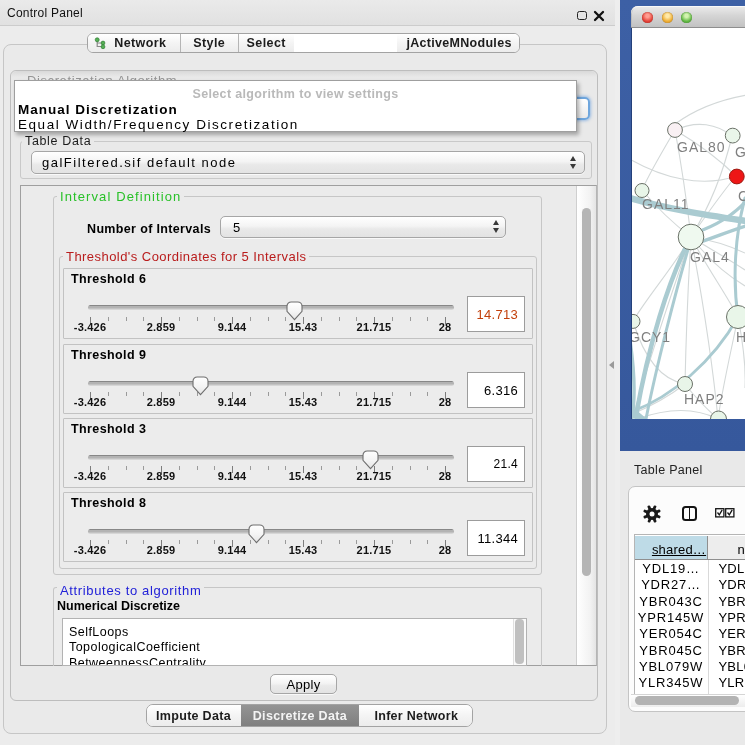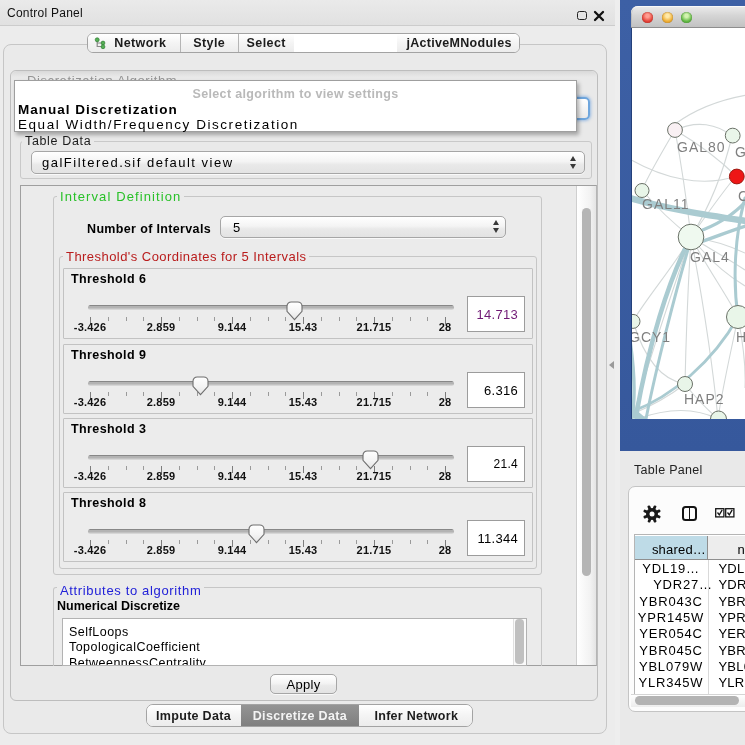--- a/index.html
+++ b/index.html
@@ -44,21 +44,21 @@
 <div class="abs" style="left:300px;top:96.5px;width:290px;height:23px;border-radius:5px;border:2.5px solid #6fa6dd;box-shadow:0 0 3px 1px rgba(90,150,220,.55);background:linear-gradient(180deg,#fff,#e9e9e9);"></div>
 
 <div class="abs" style="left:14px;top:80px;width:563px;height:51.5px;background:#ffffff;border:1px solid #9f9f9f;box-shadow:2px 3px 4px rgba(0,0,0,.3);z-index:5;"></div>
 <div class="abs" style="left:14px;top:86.5px;width:563px;text-align:center;font-size:12.5px;font-weight:bold;color:#b9b9b9;letter-spacing:.35px;z-index:6;">Select algorithm to view settings</div>
 <div class="abs" style="left:18px;top:102px;font-size:13.5px;font-weight:bold;color:#000;letter-spacing:1.0px;z-index:6;">Manual Discretization</div>
 <div class="abs" style="left:18px;top:116.5px;font-size:13.5px;color:#000;letter-spacing:1.55px;z-index:6;">Equal Width/Frequency Discretization</div>
 
 <div class="abs" style="left:20px;top:141px;width:572px;height:38px;border:1px solid #c9c9c9;border-radius:3px;"></div>
 <div class="abs glabel" style="left:22px;top:134px;font-size:12.5px;color:#1c1c1c;letter-spacing:.65px;background:#e9e9e9;z-index:2;">Table Data</div>
 <div class="abs aqua" style="left:31px;top:151px;width:554px;height:23px;"></div>
-<div class="abs" style="left:42px;top:155px;font-size:13px;color:#000;letter-spacing:1.5px;">galFiltered.sif default view</div>
+<div class="abs" style="left:42px;top:155px;font-size:13px;color:#000;letter-spacing:1.5px;">galFiltered.sif default node</div>
 <div class="abs tri-u" style="left:570px;top:156px;"></div>
 <div class="abs tri-d" style="left:570px;top:164px;"></div>
 
 <div class="abs" style="left:20px;top:185px;width:577px;height:481px;background:#ebebeb;border:1px solid #9f9f9f;border-right-color:#b5b5b5;"></div>
 <div class="abs" style="left:576px;top:186px;width:20px;height:479px;background:linear-gradient(90deg,#ffffff,#f2f2f2 70%,#e4e4e4);border-left:1px solid #cfcfcf;"></div>
 <div class="abs" style="left:582px;top:208px;width:9px;height:368px;background:#b5b5b5;border-radius:4.5px;"></div>
 
 <div class="abs" style="left:52.6px;top:196px;width:489.5px;height:379px;border:1px solid #c6c6c6;border-radius:3px;"></div>
 <div class="abs glabel" style="left:57px;top:189px;font-size:13px;color:#28c128;letter-spacing:1.1px;">Interval Definition</div>
 <div class="abs" style="left:87px;top:222px;font-size:12.5px;font-weight:bold;color:#000;letter-spacing:.35px;">Number of Intervals</div>
@@ -102,21 +102,21 @@
 <defs>
       <linearGradient id="thg268.0" x1="0" y1="0" x2="0" y2="1">
         <stop offset="0" stop-color="#ffffff"></stop>
         <stop offset=".55" stop-color="#f4f4f4"></stop>
         <stop offset="1" stop-color="#e4e4e4"></stop>
       </linearGradient>
     </defs>
 <path d="M1 5.2 A4.2 4.2 0 0 1 5.2 1 L11.8 1 A4.2 4.2 0 0 1 16 5.2 L16 10.4 L8.5 18.6 L1 10.4 Z" fill="url(#thg268.0)" stroke="#6e6e6e" stroke-width="1.1"></path>
   </svg>
 <div class="abs" style="left:467px;top:296.0px;width:58px;height:36px;background:#fff;border:1px solid #9c9c9c;"></div>
-<div class="abs" style="left:467px;top:307.0px;width:51px;text-align:right;font-size:13px;color:#701a75;letter-spacing:.3px;">14.713</div>
+<div class="abs" style="left:467px;top:307.0px;width:51px;text-align:right;font-size:13px;color:#c2410c;letter-spacing:.3px;">14.713</div>
 <div class="abs" style="left:63.2px;top:343.5px;width:469.6px;height:70.5px;border:1px solid #c2c2c2;background:#ececec;border-radius:1px;"></div>
 <div class="abs" style="left:71px;top:347.5px;font-size:12.5px;font-weight:bold;color:#000;letter-spacing:.4px;">Threshold 9</div>
 <div class="abs" style="left:88px;top:380.5px;width:366px;height:5px;border-radius:2.5px;background:linear-gradient(180deg,#878787 0 1px,#b3b3b3 1px 55%,#e0e0e0);"></div>
 <div class="abs" style="left:90.00px;top:392.0px;width:1px;height:7px;background:#7d7d7d;"></div>
 <div class="abs" style="left:107.75px;top:392.0px;width:1px;height:4px;background:#9a9a9a;"></div>
 <div class="abs" style="left:125.50px;top:392.0px;width:1px;height:4px;background:#9a9a9a;"></div>
 <div class="abs" style="left:143.25px;top:392.0px;width:1px;height:4px;background:#9a9a9a;"></div>
 <div class="abs" style="left:161.00px;top:392.0px;width:1px;height:7px;background:#7d7d7d;"></div>
 <div class="abs" style="left:178.75px;top:392.0px;width:1px;height:4px;background:#9a9a9a;"></div>
 <div class="abs" style="left:196.50px;top:392.0px;width:1px;height:4px;background:#9a9a9a;"></div>
@@ -340,26 +340,26 @@
 <div class="abs" style="left:688.6px;top:507.5px;width:1.8px;height:11px;background:#141414;"></div>
 <svg class="abs" style="left:714.5px;top:507.5px" width="20" height="11" viewBox="0 0 20 11">
 <rect x="0.7" y="0.7" width="8.2" height="8.2" fill="none" stroke="#141414" stroke-width="1.3"></rect>
 <path d="M2.5 4.5 L4.3 6.8 L7.2 1.8" stroke="#141414" stroke-width="1.3" fill="none"></path>
 <rect x="10.7" y="0.7" width="8.2" height="8.2" fill="none" stroke="#141414" stroke-width="1.3"></rect>
 <path d="M12.5 4.5 L14.3 6.8 L17.2 1.8" stroke="#141414" stroke-width="1.3" fill="none"></path>
 </svg>
 <div class="abs" style="left:634px;top:533.5px;width:111px;height:161px;background:#ffffff;border-left:1px solid #b5b5b5;border-top:1px solid #b5b5b5;overflow:hidden;">
     <div style="position:absolute;left:0;top:1.5px;width:72.5px;height:23.5px;background:#bedbe7;border-right:1px solid #8f8f8f;border-bottom:1px solid #8f8f8f;"></div>
     <div style="position:absolute;left:72.5px;top:1.5px;width:45px;height:23.5px;background:#ededed;border-right:1px solid #8f8f8f;border-bottom:1px solid #8f8f8f;"></div>
-    <div style="position:absolute;left:8px;top:7px;width:72px;text-align:center;font-size:13px;color:#000;letter-spacing:.2px;">shared…</div>
+    <div style="position:absolute;left:8px;top:7px;width:72px;text-align:center;font-size:13px;color:#000;letter-spacing:.2px;text-decoration:underline;">shared…</div>
     <div style="position:absolute;left:102.5px;top:7px;font-size:13px;color:#000;">na</div>
     <div style="position:absolute;left:72.5px;top:25px;width:1px;height:136px;background:#d9d9d9;"></div>
     <div style="position:absolute;left:0;top:26.6px;width:72px;text-align:center;font-size:13px;color:#000;letter-spacing:.8px;">YDL19…</div>
     <div style="position:absolute;left:83.5px;top:26.6px;font-size:13px;color:#000;letter-spacing:.2px;">YDL1</div>
-    <div style="position:absolute;left:0;top:42.9px;width:72px;text-align:center;font-size:13px;color:#000;letter-spacing:.8px;margin-left:12px;">YDR27…</div>
+    <div style="position:absolute;left:0;top:42.9px;width:72px;text-align:center;font-size:13px;color:#000;letter-spacing:.8px;">YDR27…</div>
     <div style="position:absolute;left:83.5px;top:42.9px;font-size:13px;color:#000;letter-spacing:.2px;">YDR2</div>
     <div style="position:absolute;left:0;top:59.2px;width:72px;text-align:center;font-size:13px;color:#000;letter-spacing:.8px;">YBR043C</div>
     <div style="position:absolute;left:83.5px;top:59.2px;font-size:13px;color:#000;letter-spacing:.2px;">YBR0</div>
     <div style="position:absolute;left:0;top:75.5px;width:72px;text-align:center;font-size:13px;color:#000;letter-spacing:.8px;">YPR145W</div>
     <div style="position:absolute;left:83.5px;top:75.5px;font-size:13px;color:#000;letter-spacing:.2px;">YPR1</div>
     <div style="position:absolute;left:0;top:91.8px;width:72px;text-align:center;font-size:13px;color:#000;letter-spacing:.8px;">YER054C</div>
     <div style="position:absolute;left:83.5px;top:91.8px;font-size:13px;color:#000;letter-spacing:.2px;">YER0</div>
     <div style="position:absolute;left:0;top:108.1px;width:72px;text-align:center;font-size:13px;color:#000;letter-spacing:.8px;">YBR045C</div>
     <div style="position:absolute;left:83.5px;top:108.1px;font-size:13px;color:#000;letter-spacing:.2px;">YBR0</div>
     <div style="position:absolute;left:0;top:124.4px;width:72px;text-align:center;font-size:13px;color:#000;letter-spacing:.8px;">YBL079W</div>

